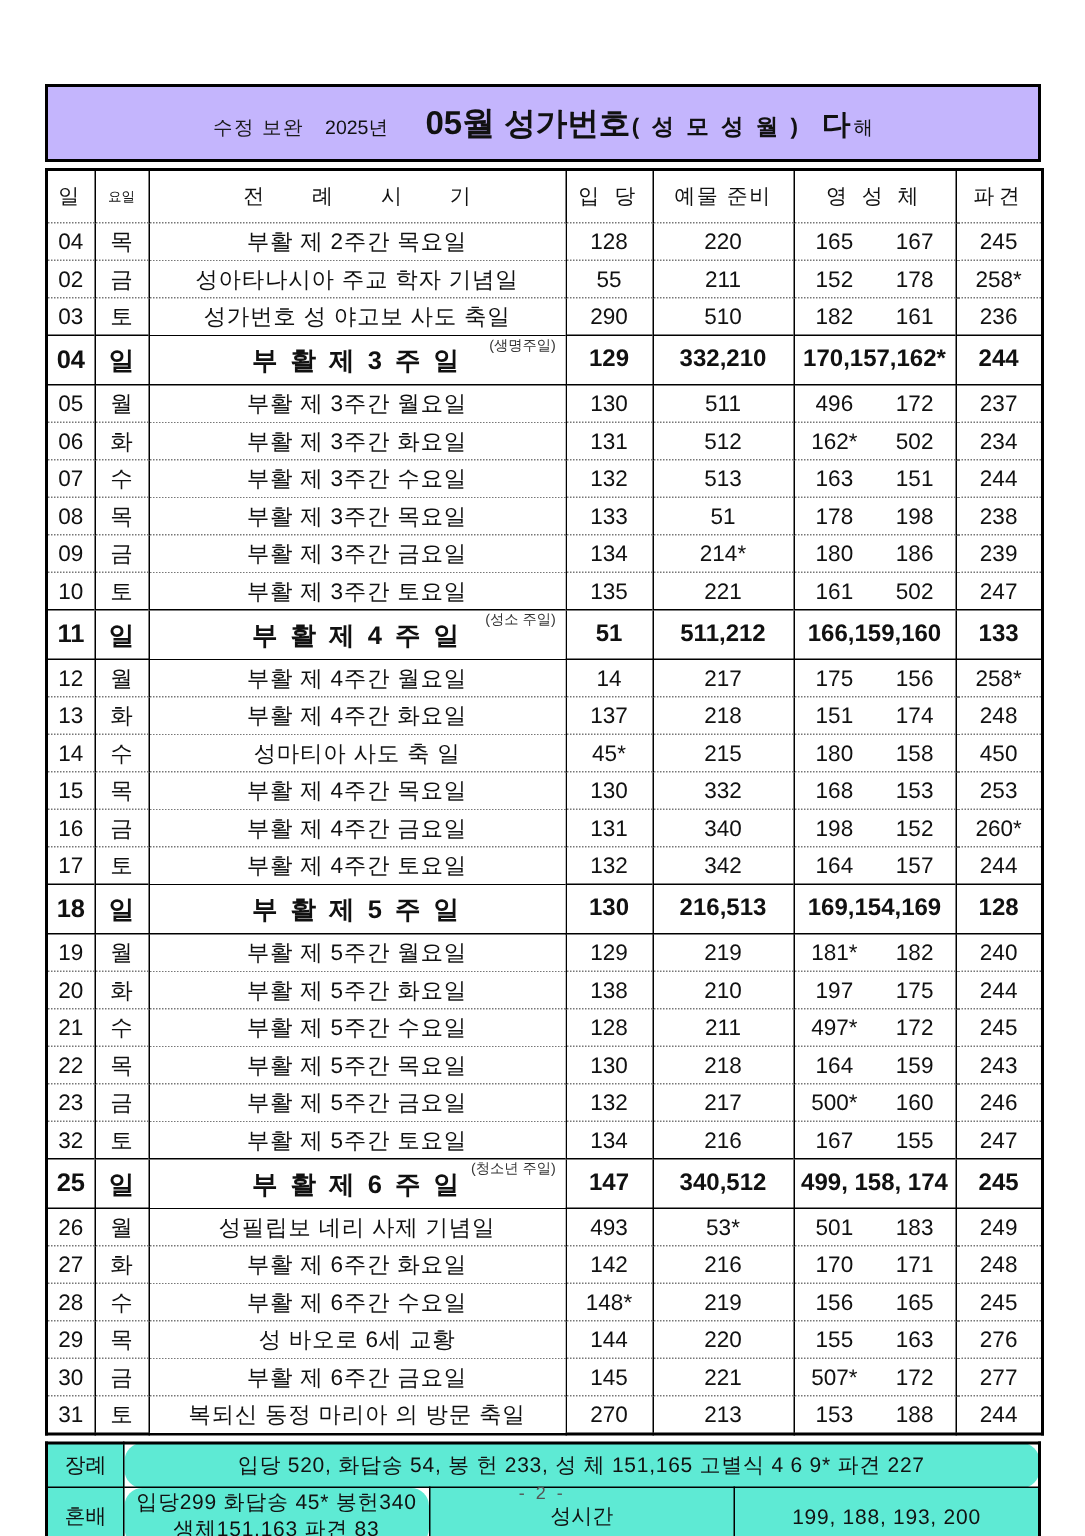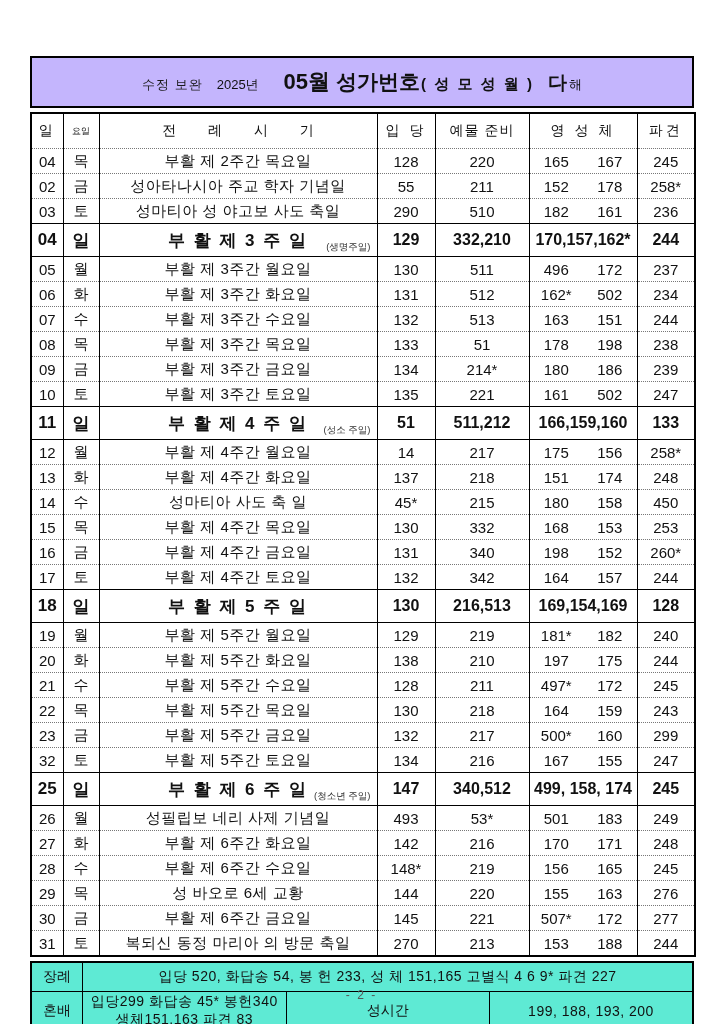--- a/index.html
+++ b/index.html
@@ -134,21 +134,21 @@
     text-align: left;
     padding-left: 9px;
     position: relative;
     font-size: 15px;
     letter-spacing: 0.5px;
   }
   tr.sun td.title { font-size: 17px; letter-spacing: 2px; }
   .note {
     position: absolute;
     right: 6px;
-    bottom: 2px;
+    bottom: 19px;
     font-size: 9.5px;
     font-weight: normal;
     letter-spacing: 0px;
     color: #333;
   }
 
   td.num { font-size: 15px; }
   tr.sun td.num { font-size: 16px; }
 
   .young-cells {
@@ -177,21 +177,21 @@
   }
   table.foot td {
     border: 1px solid #000;
     height: 26px;
     font-size: 14px;
     text-align: center;
     vertical-align: middle;
     background: #5eead4;
   }
   td.flabel { width: 48px; font-size: 15px; letter-spacing: 0px; }
-  td.fbody  { text-align: center; letter-spacing: 0.5px; }
+  td.fbody  { text-align: center; letter-spacing: 0.5px; border-radius: 12px; }
   td.fmid   { width: 62px; }
   td.fright { width: 182px; letter-spacing: 0.5px; }
   .f-sm { font-size: 13.5px; }
 
   .pagenum {
     position: absolute;
     left: 0;
     right: 0;
     top: 988px;
     text-align: center;
@@ -265,21 +265,21 @@
             <div class="young-cells">
               <span>152</span>
               <span>178</span>
             </div>
           </td>
           <td class="num">258*</td>
         </tr>
         <tr class="wk">
           <td class="day">03</td>
           <td class="dow">토</td>
-          <td class="title">성마티아  성 야고보 사도 축일</td>
+          <td class="title">성가번호  성 야고보 사도 축일</td>
           <td class="num">290</td>
           <td class="num">510</td>
           <td class="num">
             <div class="young-cells">
               <span>182</span>
               <span>161</span>
             </div>
           </td>
           <td class="num">236</td>
         </tr>
@@ -539,21 +539,21 @@
           <td class="dow">금</td>
           <td class="title">부활  제 5주간  금요일</td>
           <td class="num">132</td>
           <td class="num">217</td>
           <td class="num">
             <div class="young-cells">
               <span>500*</span>
               <span>160</span>
             </div>
           </td>
-          <td class="num">299</td>
+          <td class="num">246</td>
         </tr>
         <tr class="wk">
           <td class="day">32</td>
           <td class="dow">토</td>
           <td class="title">부활  제 5주간  토요일</td>
           <td class="num">134</td>
           <td class="num">216</td>
           <td class="num">
             <div class="young-cells">
               <span>167</span>

